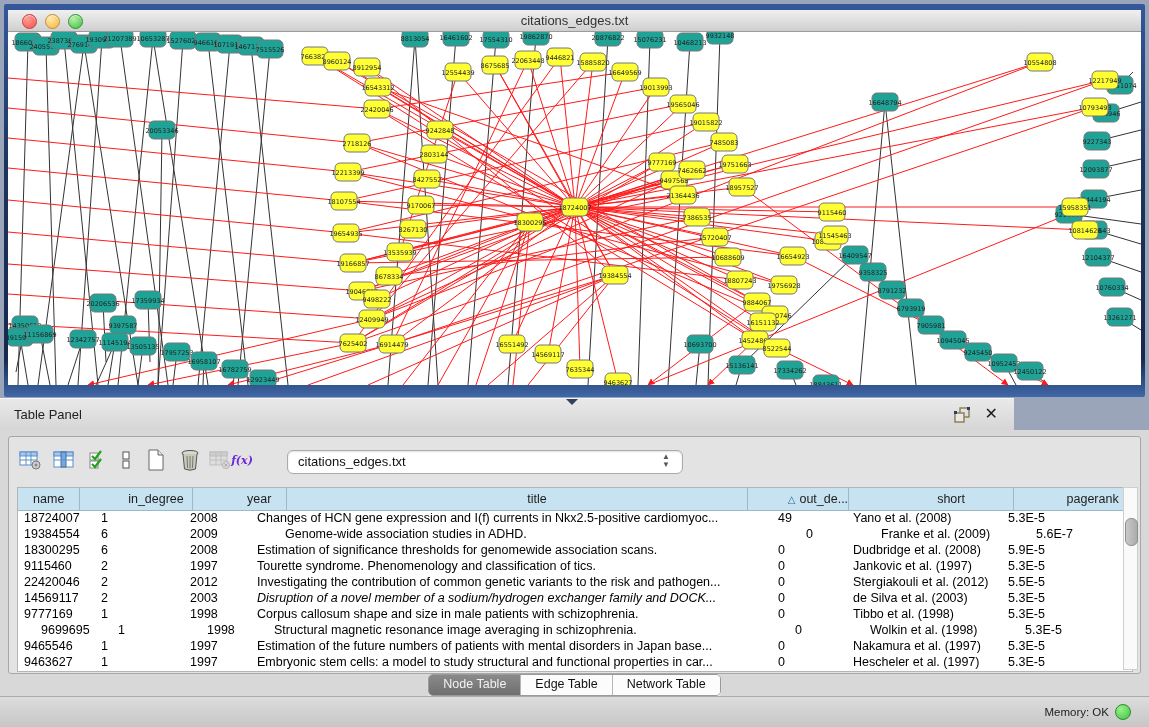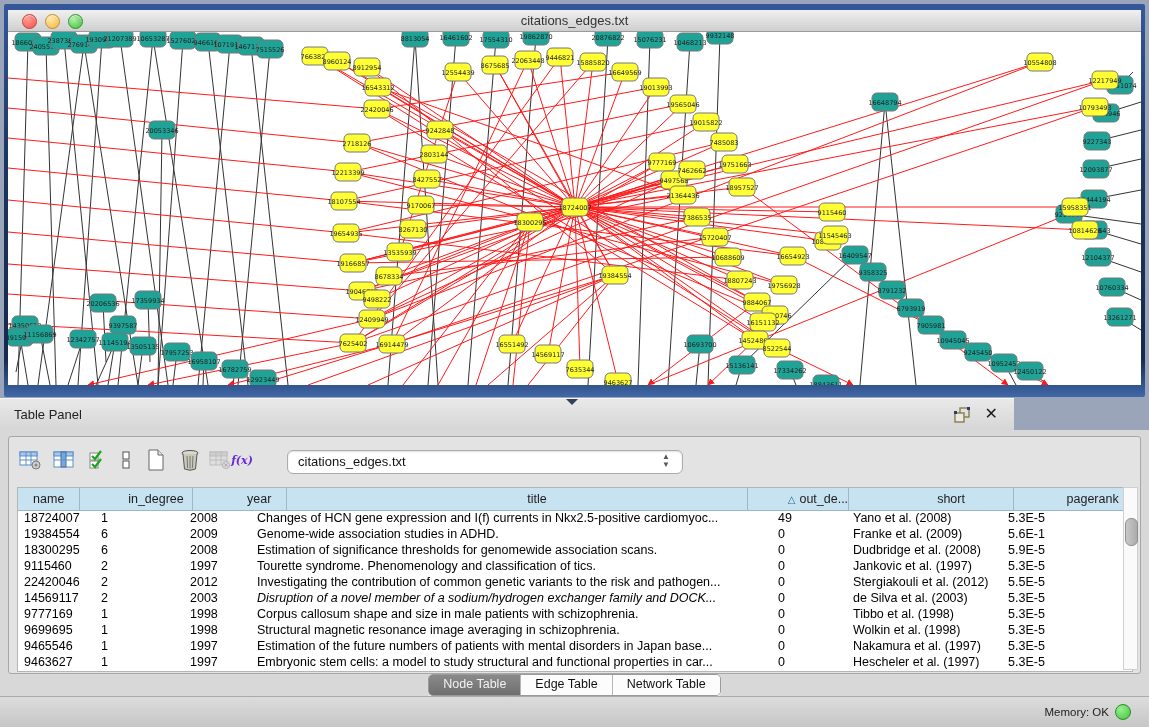--- a/index.html
+++ b/index.html
@@ -871,24 +871,24 @@
             <div class="td" style="width: 67px;">2008</div>
             <div class="td" style="width: 521px;">Changes of HCN gene expression and I(f) currents in Nkx2.5-positive cardiomyoc...</div>
             <div class="td" style="width: 75px; text-align: right;">49</div>
             <div class="td" style="width: 155px;">Yano et al. (2008)</div>
             <div class="td" style="width: 96px;">5.3E-5</div>
           </div>
           <div class="tr">
             <div class="td" style="width: 77px;">19384554</div>
             <div class="td" style="width: 89px;">6</div>
             <div class="td" style="width: 67px;">2009</div>
-            <div class="td" style="width: 521px;">Genome-wide association studies in ADHD.</div>
+            <div class="td" style="width: 521px; margin-left: 28px;">Genome-wide association studies in ADHD.</div>
             <div class="td" style="width: 75px;">0</div>
             <div class="td" style="width: 155px;">Franke et al. (2009)</div>
-            <div class="td" style="width: 96px;">5.6E-1</div>
+            <div class="td" style="width: 96px;">5.6E-7</div>
           </div>
           <div class="tr">
             <div class="td" style="width: 77px;">18300295</div>
             <div class="td" style="width: 89px;">6</div>
             <div class="td" style="width: 67px;">2008</div>
             <div class="td" style="width: 521px;">Estimation of significance thresholds for genomewide association scans.</div>
             <div class="td" style="width: 75px;">0</div>
             <div class="td" style="width: 155px;">Dudbridge et al. (2008)</div>
             <div class="td" style="width: 96px;">5.9E-5</div>
           </div>
@@ -922,21 +922,21 @@
           <div class="tr">
             <div class="td" style="width: 77px;">9777169</div>
             <div class="td" style="width: 89px;">1</div>
             <div class="td" style="width: 67px;">1998</div>
             <div class="td" style="width: 521px;">Corpus callosum shape and size in male patients with schizophrenia.</div>
             <div class="td" style="width: 75px;">0</div>
             <div class="td" style="width: 155px;">Tibbo et al. (1998)</div>
             <div class="td" style="width: 96px;">5.3E-5</div>
           </div>
           <div class="tr">
-            <div class="td" style="width: 77px;">9699695</div>
+            <div class="td" style="width: 77px; margin-left: 17px;">9699695</div>
             <div class="td" style="width: 89px;">1</div>
             <div class="td" style="width: 67px;">1998</div>
             <div class="td" style="width: 521px;">Structural magnetic resonance image averaging in schizophrenia.</div>
             <div class="td" style="width: 75px;">0</div>
             <div class="td" style="width: 155px;">Wolkin et al. (1998)</div>
             <div class="td" style="width: 96px;">5.3E-5</div>
           </div>
           <div class="tr">
             <div class="td" style="width: 77px;">9465546</div>
             <div class="td" style="width: 89px;">1</div>

